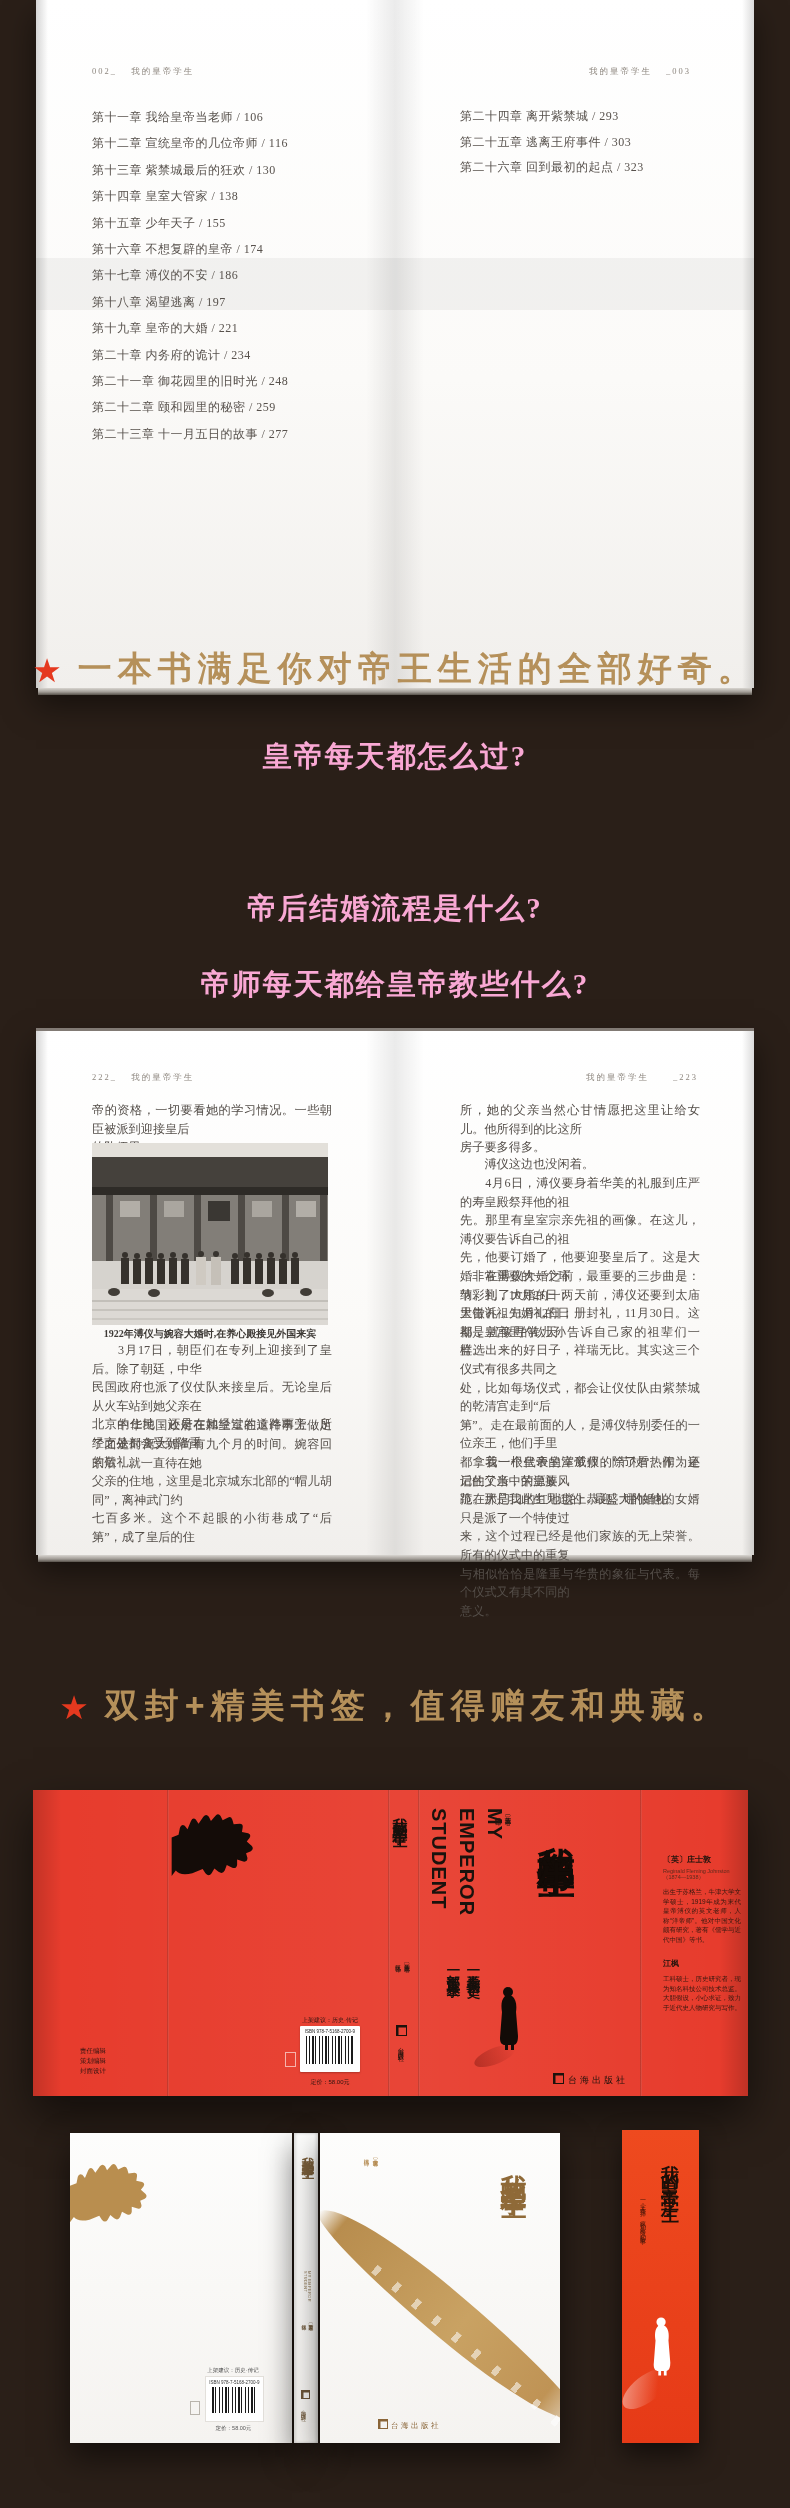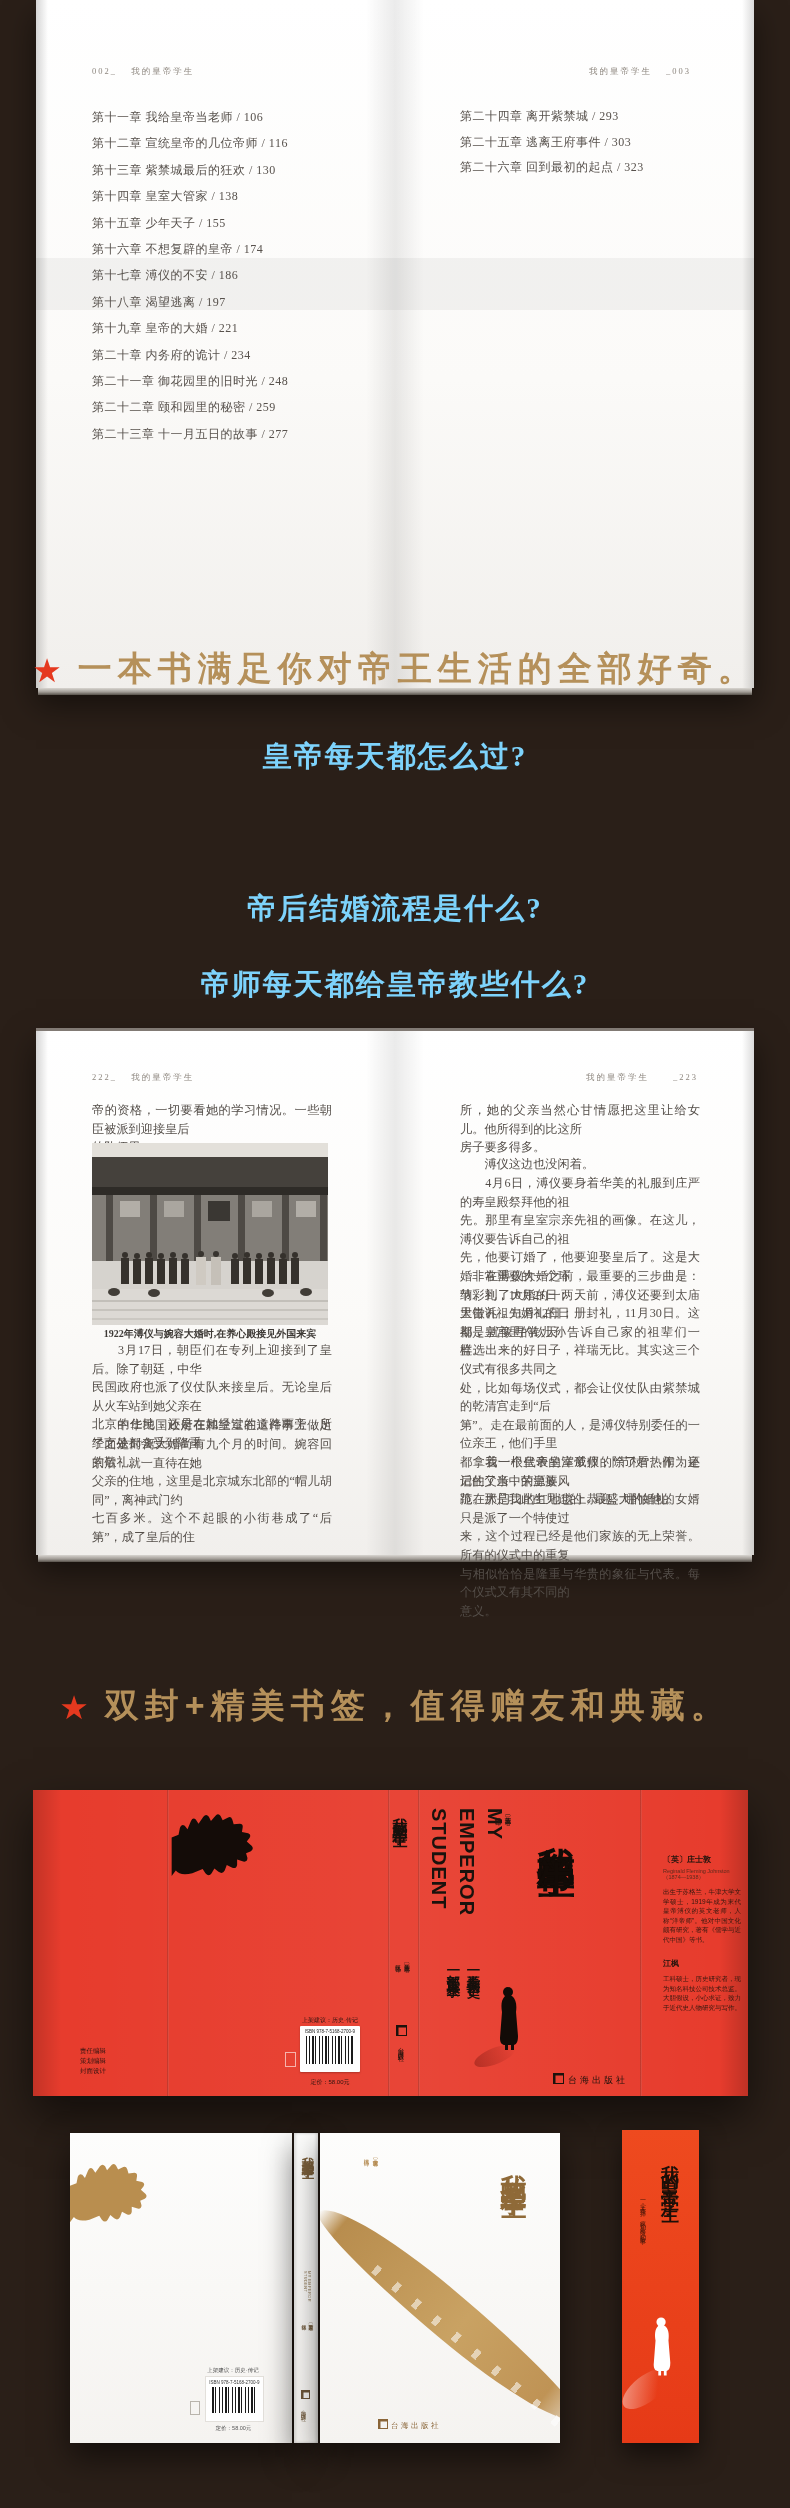--- a/index.html
+++ b/index.html
@@ -25,21 +25,21 @@
            font-family:"Liberation Serif","DejaVu Serif",serif;}
   .pg-header{color:#8d867e;font-size:8.5px;letter-spacing:2px;
            font-family:"Liberation Serif","DejaVu Serif",serif;}
   .body-text{font-size:12.2px;line-height:18.6px;color:#544e49;white-space:pre-line;
            font-family:"Liberation Serif","DejaVu Serif",serif;text-align:justify;}
 
   
   .headline{position:absolute;left:0;width:790px;text-align:center;white-space:nowrap;}
   .headline .star{color:#e5391f;font-size:33px;vertical-align:-2px;margin-right:16px;}
   .headline .htext{color:#b5905a;font-size:34px;font-weight:bold;letter-spacing:6px;}
-  .question{position:absolute;left:0;width:790px;text-align:center;color:#7dd3fc;
+  .question{position:absolute;left:0;width:790px;text-align:center;color:#f9a8d4;
             font-size:29px;font-weight:bold;letter-spacing:2px;
             font-family:"Liberation Serif","DejaVu Serif",serif;}
 
   
   #jacket{position:absolute;left:33px;top:1790px;width:715px;height:306px;background:#e73c2d;
           box-shadow:0 20px 42px rgba(0,0,0,.55);overflow:hidden;}
   #jacket .sheen{position:absolute;inset:0;
           background:linear-gradient(90deg,rgba(0,0,0,.16) 0,rgba(0,0,0,0) 4%,rgba(255,255,255,.05) 55%,rgba(0,0,0,0) 96%,rgba(0,0,0,.18) 100%);}
   .fold{position:absolute;top:0;bottom:0;width:2px;background:linear-gradient(90deg,rgba(0,0,0,.22),rgba(255,255,255,.12));}
   .redtxt{color:#2e1410;}

